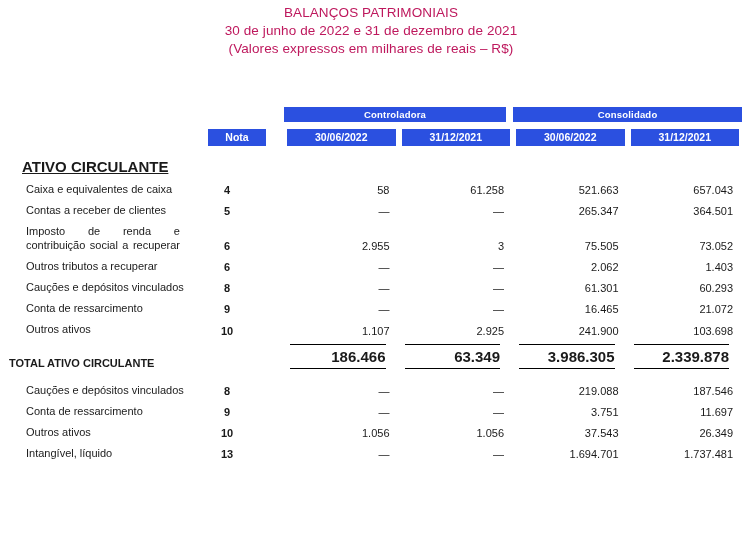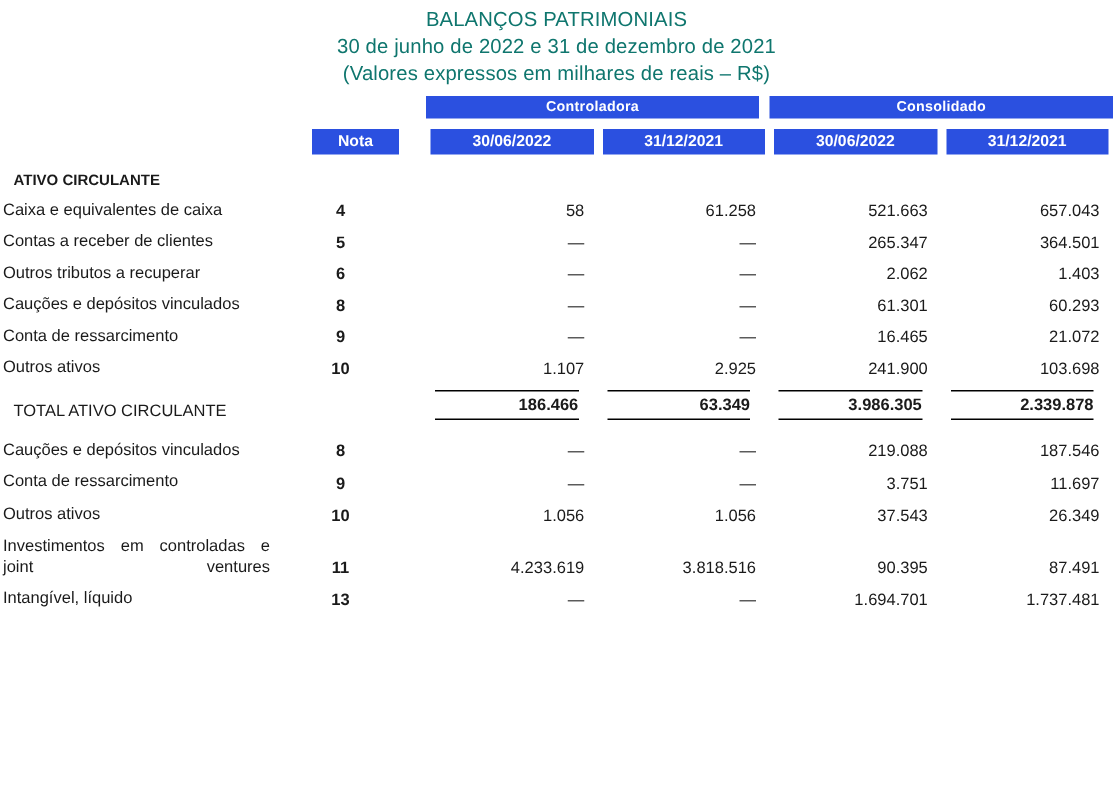--- a/index.html
+++ b/index.html
@@ -16,21 +16,21 @@
   }
 
   
   .doc-title {
     text-align: center;
     padding-top: 4px;
     line-height: 1.32;
   }
   .doc-title div {
     font-size: 13.5px;
-    color: #0f766e;
+    color: #be185d;
     letter-spacing: 0.1px;
   }
 
   
   table.balance {
     width: 742px;
     border-collapse: collapse;
     table-layout: fixed;
     margin-top: 7px;
   }
@@ -43,20 +43,21 @@
   
   .grp-cell {
     background: #2B50E0;
     color: #ffffff;
     font-size: 9.5px;
     font-weight: bold;
     text-align: center;
     height: 15px;
     line-height: 15px;
     letter-spacing: 0.2px;
+    margin-top: 43px;
   }
   .grp-outer { padding: 0 0 0 0; }
   .grp-wrap-left  { margin-right: 7px; }
   .grp-wrap-right { margin-left: 0px; }
 
   .hdr-spacer { height: 7px; }
 
   .col-head {
     background: #2B50E0;
     color: #ffffff;
@@ -73,30 +74,31 @@
     line-height: 17px;
   }
   .head-nota-pad { padding: 0 18px 0 12px; }
 
   
   .section-row td {
     padding-top: 12px;
     padding-bottom: 3px;
   }
   .section-title {
-    font-size: 10px;
-    font-weight: bold;
+    font-size: 15px;
+    font-weight: bold;
+    text-decoration: underline;
     white-space: nowrap;
-    padding-left: 9px;
+    padding-left: 22px;
   }
 
   
   .d-label {
     font-size: 11px;
-    padding-left: 2px;
+    padding-left: 26px;
     padding-top: 3.5px;
     padding-bottom: 3.5px;
     line-height: 1.28;
   }
   .d-label.justify {
     text-align: justify;
     text-align-last: justify;
     padding-right: 16px;
   }
   .d-note {
@@ -112,28 +114,28 @@
     text-align: right;
     padding-top: 3.5px;
     padding-bottom: 3.5px;
     padding-right: 9px;
     white-space: nowrap;
   }
 
   
   .t-label {
     font-size: 11px;
-    font-weight: normal;
+    font-weight: bold;
     padding-left: 9px;
     padding-top: 4px;
     padding-bottom: 4px;
     white-space: nowrap;
   }
   .t-num {
-    font-size: 11px;
+    font-size: 15px;
     font-weight: bold;
     text-align: right;
     padding-right: 9px;
     padding-top: 4px;
     padding-bottom: 4px;
     white-space: nowrap;
   }
   
   .ruled-top .rule-box {
     border-top: 1.3px solid #000;
@@ -216,20 +218,28 @@
       </tr>
       <tr>
         <td class="d-label">Contas a receber de clientes</td>
         <td class="d-note">5</td>
         <td class="d-num">—</td>
         <td class="d-num">—</td>
         <td class="d-num">265.347</td>
         <td class="d-num">364.501</td>
       </tr>
       <tr>
+        <td class="d-label justify">Imposto de renda e contribuição social a recuperar</td>
+        <td class="d-note">6</td>
+        <td class="d-num">2.955</td>
+        <td class="d-num">3</td>
+        <td class="d-num">75.505</td>
+        <td class="d-num">73.052</td>
+      </tr>
+      <tr>
         <td class="d-label">Outros tributos a recuperar</td>
         <td class="d-note">6</td>
         <td class="d-num">—</td>
         <td class="d-num">—</td>
         <td class="d-num">2.062</td>
         <td class="d-num">1.403</td>
       </tr>
       <tr>
         <td class="d-label">Cauções e depósitos vinculados</td>
         <td class="d-note">8</td>
@@ -295,28 +305,20 @@
       </tr>
       <tr>
         <td class="d-label">Outros ativos</td>
         <td class="d-note">10</td>
         <td class="d-num">1.056</td>
         <td class="d-num">1.056</td>
         <td class="d-num">37.543</td>
         <td class="d-num">26.349</td>
       </tr>
       <tr>
-        <td class="d-label justify">Investimentos em controladas e joint ventures</td>
-        <td class="d-note">11</td>
-        <td class="d-num">4.233.619</td>
-        <td class="d-num">3.818.516</td>
-        <td class="d-num">90.395</td>
-        <td class="d-num">87.491</td>
-      </tr>
-      <tr>
         <td class="d-label">Intangível, líquido</td>
         <td class="d-note">13</td>
         <td class="d-num">—</td>
         <td class="d-num">—</td>
         <td class="d-num">1.694.701</td>
         <td class="d-num">1.737.481</td>
       </tr>
     </tbody>
 </table>
 

